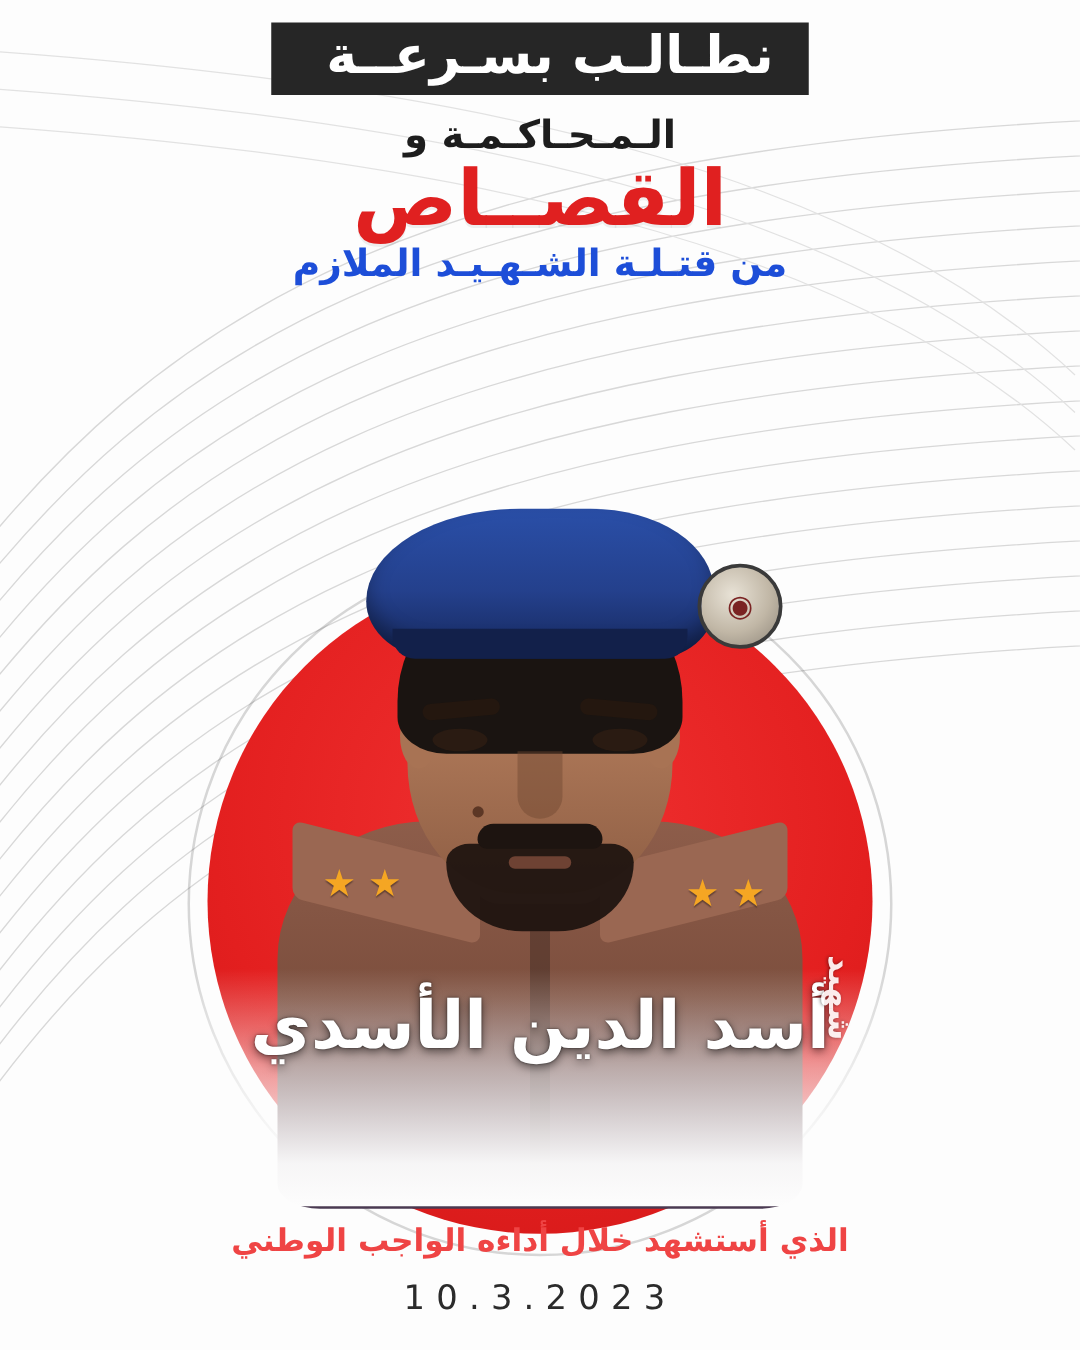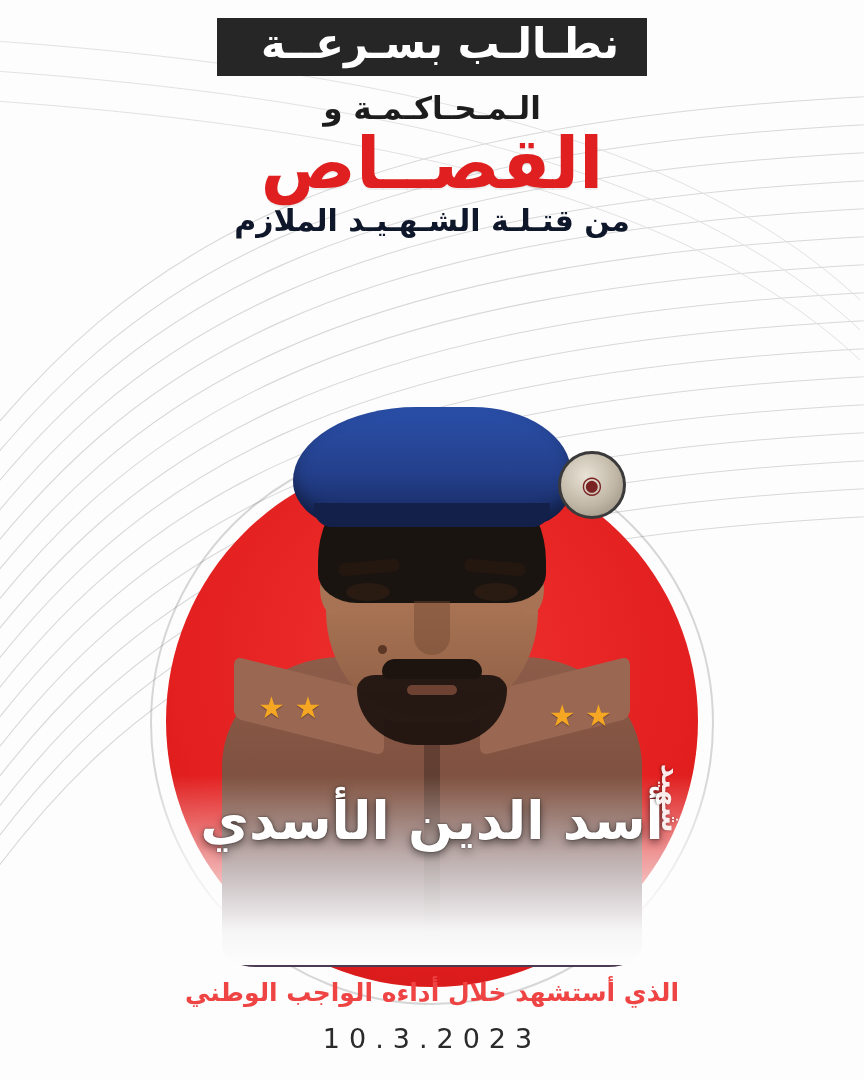--- a/index.html
+++ b/index.html
@@ -56,30 +56,30 @@
     color: #1d1d1d;
     font-size: 31px;
     font-weight: bold;
     letter-spacing: 9px;
     text-align: center;
   }
 
   .line-big {
     margin-top: 2px;
     color: #e02020;
-    font-size: 71px;
+    font-size: 62px;
     font-weight: bold;
     letter-spacing: 2px;
     line-height: 1.0;
     text-shadow: 0 2px 0 rgba(0,0,0,0.06);
   }
 
   .line-four {
     margin-top: 4px;
-    color: #0f172a;
+    color: #1d4ed8;
     font-size: 30px;
     font-weight: bold;
     letter-spacing: 7px;
   }
 
   
   .portrait-stage {
     position: absolute;
     left: 50%;
     top: 345px;

